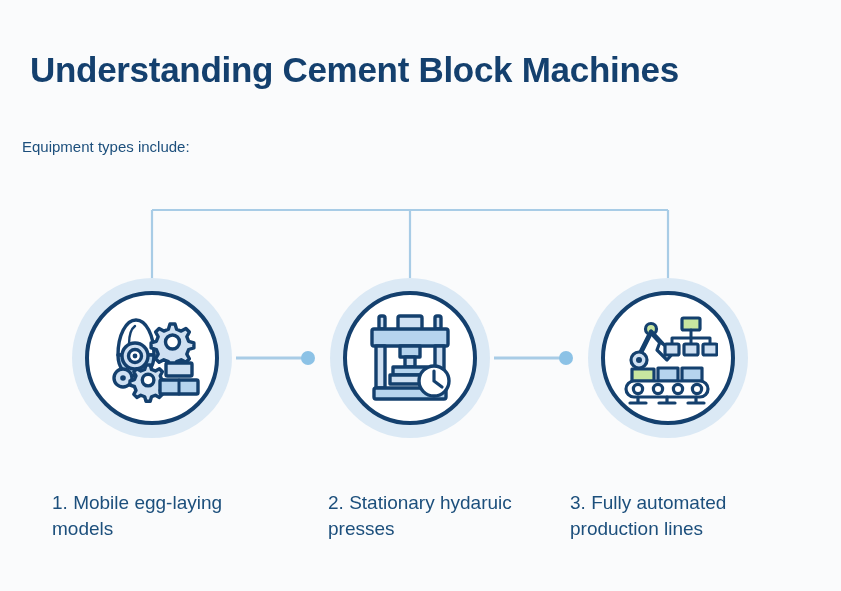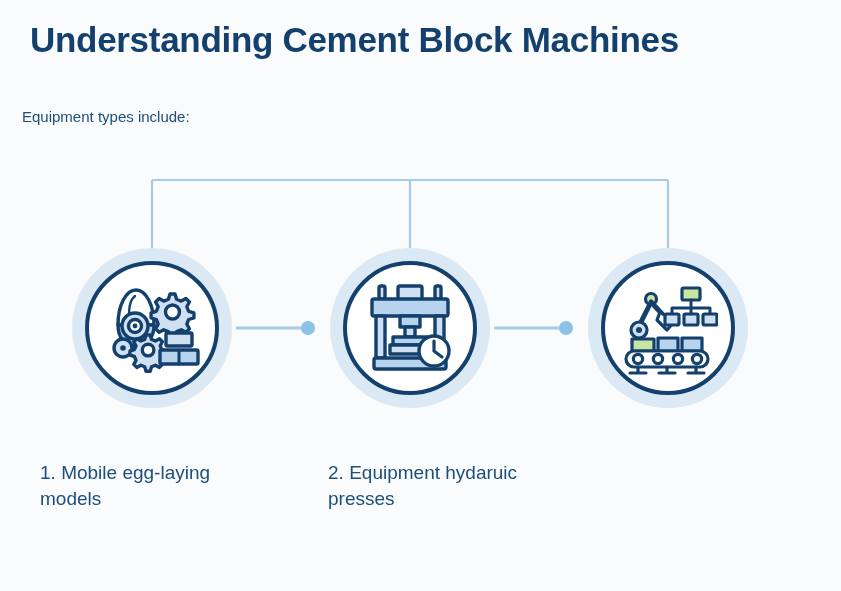--- a/index.html
+++ b/index.html
@@ -10,20 +10,21 @@
     width: 841px;
     height: 591px;
     background: #fafbfc;
     font-family: "Liberation Sans", sans-serif;
     overflow: hidden;
     position: relative;
   }
   .canvas {
     position: absolute;
     inset: 0;
+    margin-top: 30px;
   }
 
   
   .page-title {
     position: absolute;
     left: 30px;
     top: 20px;
     font-size: 35px;
     font-weight: bold;
     color: #14406e;
@@ -87,21 +88,21 @@
   }
 
   
   .caption {
     position: absolute;
     top: 460px;
     font-size: 19px;
     line-height: 26px;
     color: #1c4f7c;
   }
-  .caption-1 { left: 40px;  width: 230px; text-indent: 0; }
+  .caption-1 { left: 52px;  width: 230px; text-indent: 0; }
   .caption-2 { left: 328px; width: 220px; }
   .caption-3 { left: 570px; width: 230px; }
   .caption .num { white-space: pre; }
 </style>
 </head>
 <body>
 
 <div class="canvas">
 
   <div class="page-title">Understanding Cement Block Machines</div>
@@ -232,16 +233,20 @@
       </svg>
     </div>
   </div>
 
   <div class="caption caption-1">
     <span class="num">1.</span>
     <span>Mobile egg-laying models</span>
   </div>
   <div class="caption caption-2">
     <span class="num">2.</span>
-    <span>Equipment hydaruic presses</span>
+    <span>Stationary hydaruic presses</span>
+  </div>
+  <div class="caption caption-3">
+    <span class="num">3.</span>
+    <span>Fully automated production lines</span>
   </div>
 
 </div>
 
 </body></html>

